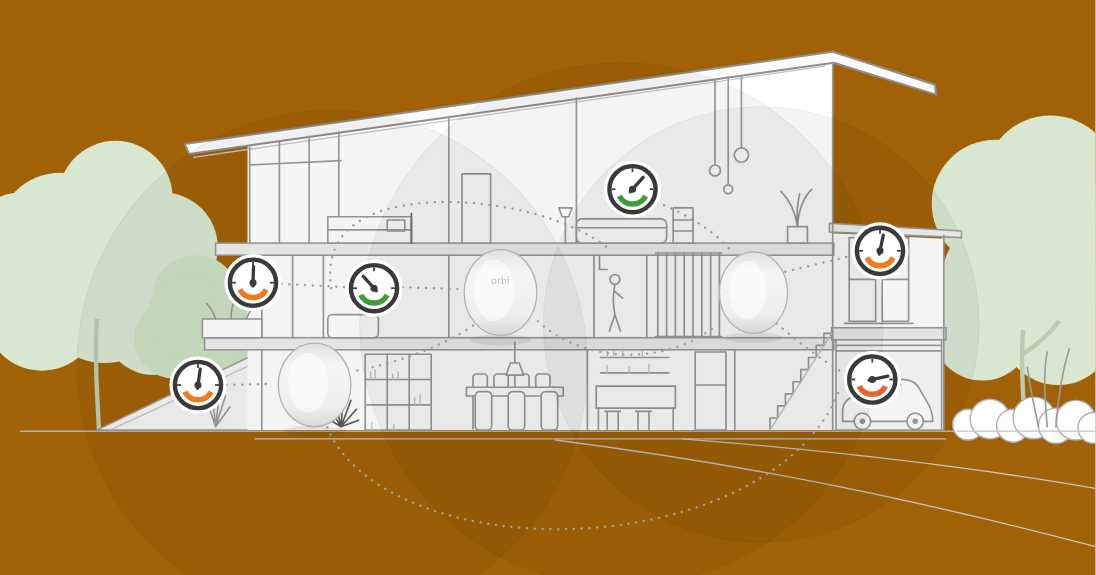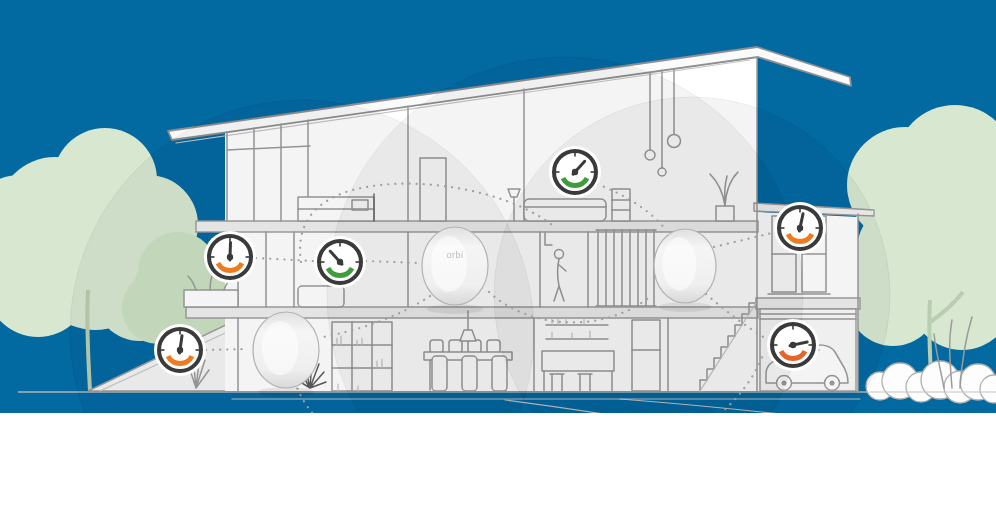--- a/index.html
+++ b/index.html
@@ -1,16 +1,16 @@
 <!DOCTYPE html>
 <html><head>
 <meta charset="utf-8">
 <style>
   html,body{margin:0;padding:0;background:#ffffff;}
-  .stage{position:relative;width:996px;height:413px;background:#0369a1;overflow:hidden;
+  .stage{position:relative;width:996px;height:523px;background:#a16207;overflow:hidden;
          font-family:"Liberation Sans",sans-serif;}
   svg{display:block;width:996px;height:523px;}
   .ln {stroke:#9b9b9b;stroke-width:1.5;fill:none;stroke-linecap:round;stroke-linejoin:round;}
   .lnt{stroke:#c4c4c4;stroke-width:1.2;fill:none;stroke-linecap:round;}
   .fw {fill:#ffffff;stroke:#9b9b9b;stroke-width:1.5;stroke-linejoin:round;}
   .slab{fill:#efefef;stroke:#9b9b9b;stroke-width:1.4;}
   .dk {stroke:#6e6e6e;}
   text{font-family:"Liberation Sans",sans-serif;}
 </style>
 </head>

